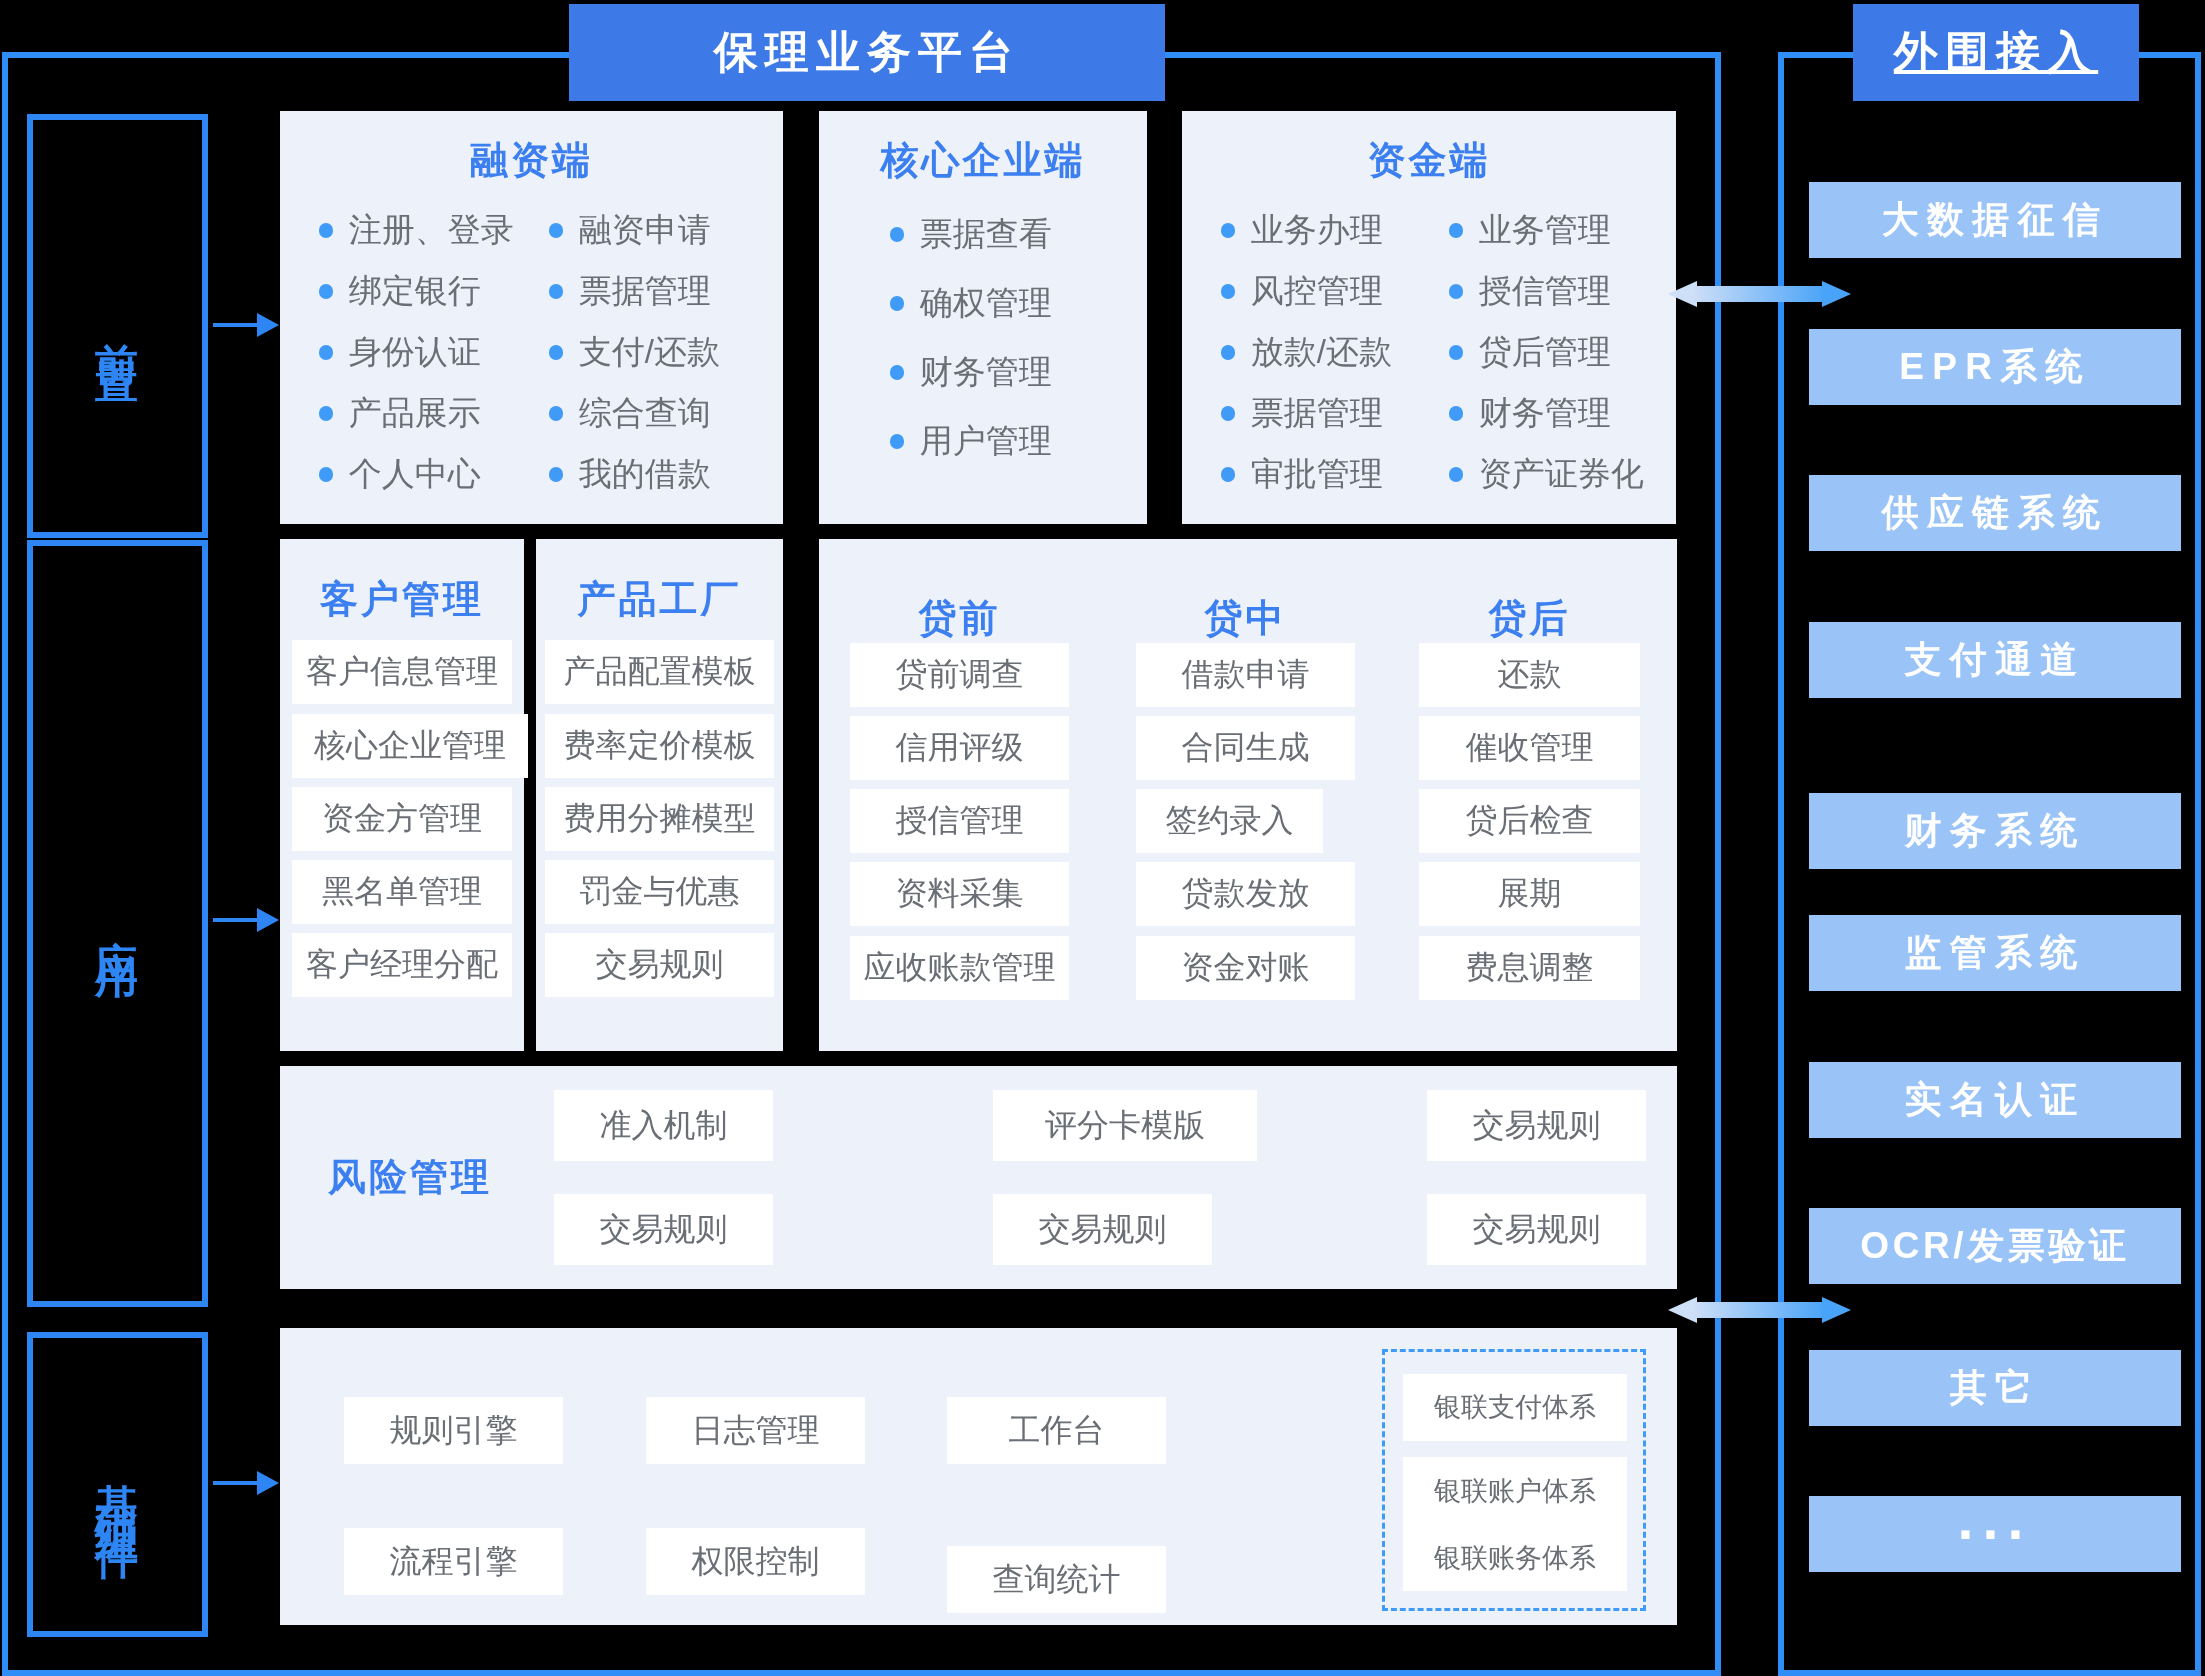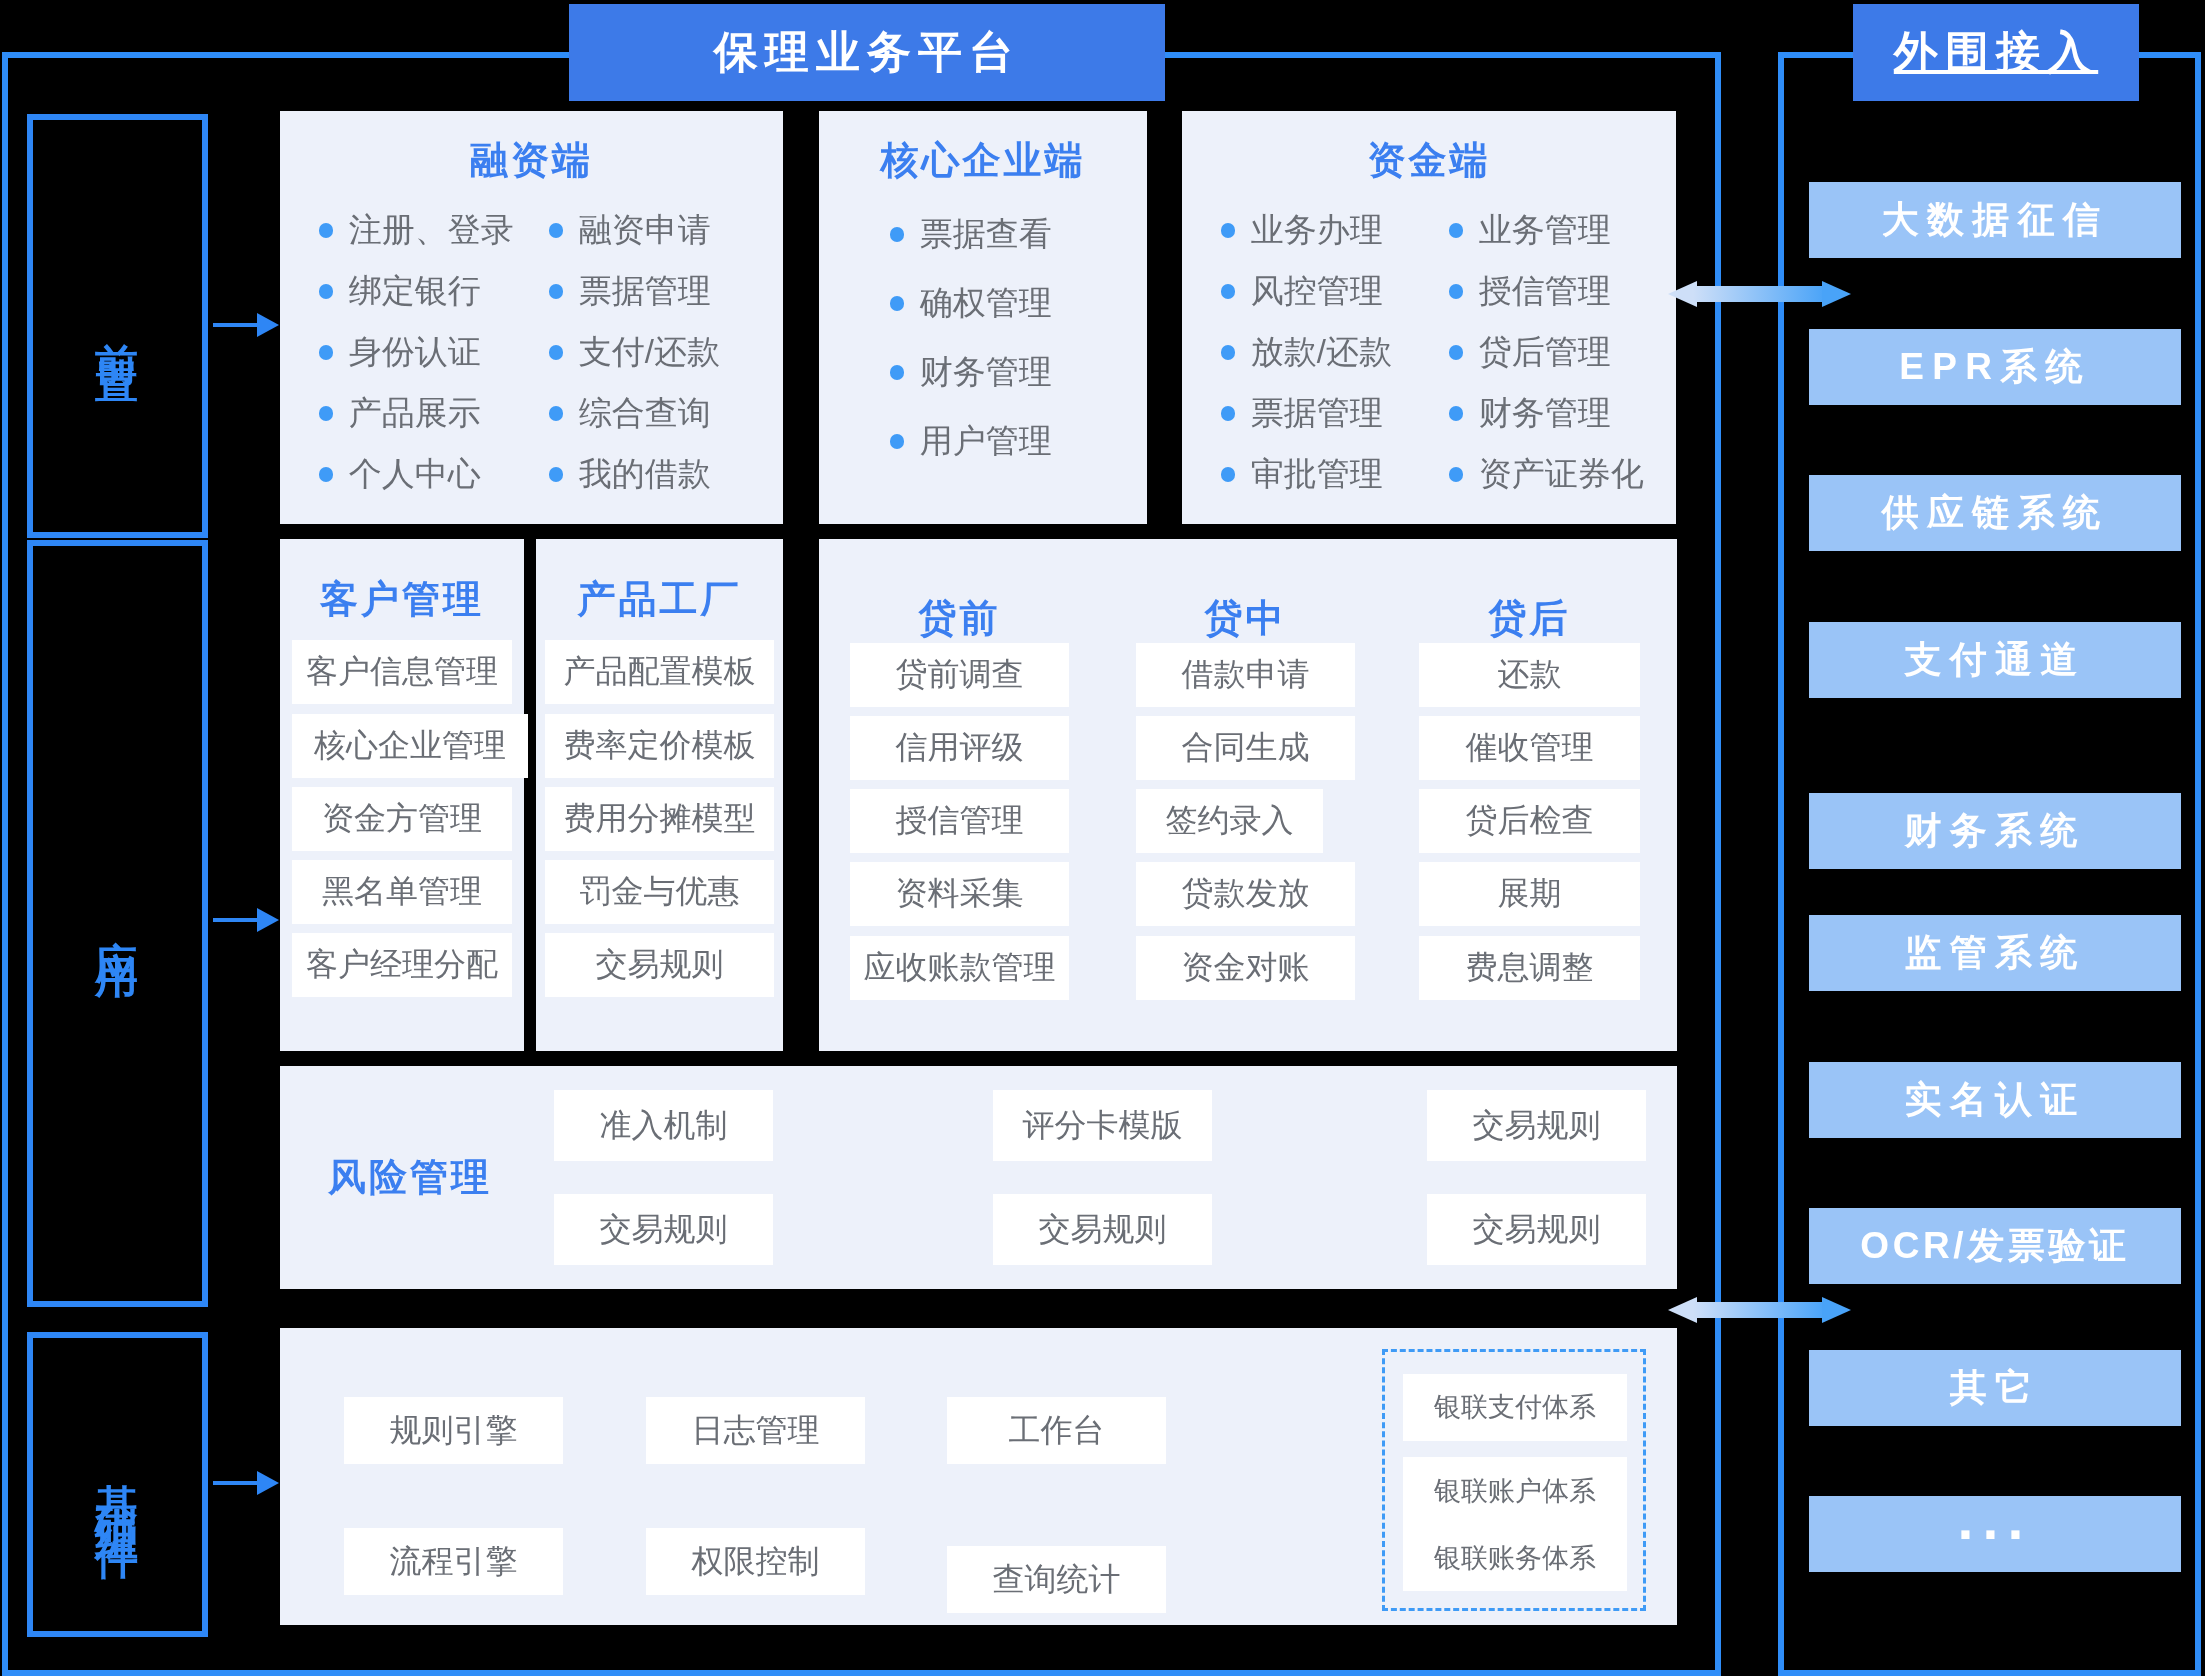--- a/index.html
+++ b/index.html
@@ -268,21 +268,21 @@
     <div class="wbox" style="left:600px;top:104px;width:221px;height:64px;">还款</div>
     <div class="wbox" style="left:600px;top:177px;width:221px;height:64px;">催收管理</div>
     <div class="wbox" style="left:600px;top:250px;width:221px;height:64px;">贷后检查</div>
     <div class="wbox" style="left:600px;top:323px;width:221px;height:64px;">展期</div>
     <div class="wbox" style="left:600px;top:397px;width:221px;height:64px;">费息调整</div>
   </section>
 
   <section class="panel" style="left:280px;top:1066px;width:1397px;height:223px;">
     <div class="risk-label">风险管理</div>
     <div class="wbox" style="left:274px;top:24px;width:219px;height:71px;">准入机制</div>
-    <div class="wbox" style="left:713px;top:24px;width:219px;height:71px;">评分卡模版</div>
+    <div class="wbox" style="left:713px;top:24px;width:264px;height:71px;">评分卡模版</div>
     <div class="wbox" style="left:1147px;top:24px;width:219px;height:71px;">交易规则</div>
     <div class="wbox" style="left:274px;top:128px;width:219px;height:71px;">交易规则</div>
     <div class="wbox" style="left:713px;top:128px;width:219px;height:71px;">交易规则</div>
     <div class="wbox" style="left:1147px;top:128px;width:219px;height:71px;">交易规则</div>
   </section>
 
   <section class="panel" style="left:280px;top:1328px;width:1397px;height:297px;">
     <div class="wbox" style="left:64px;top:69px;width:219px;height:67px;">规则引擎</div>
     <div class="wbox" style="left:366px;top:69px;width:219px;height:67px;">日志管理</div>
     <div class="wbox" style="left:667px;top:69px;width:219px;height:67px;">工作台</div>

